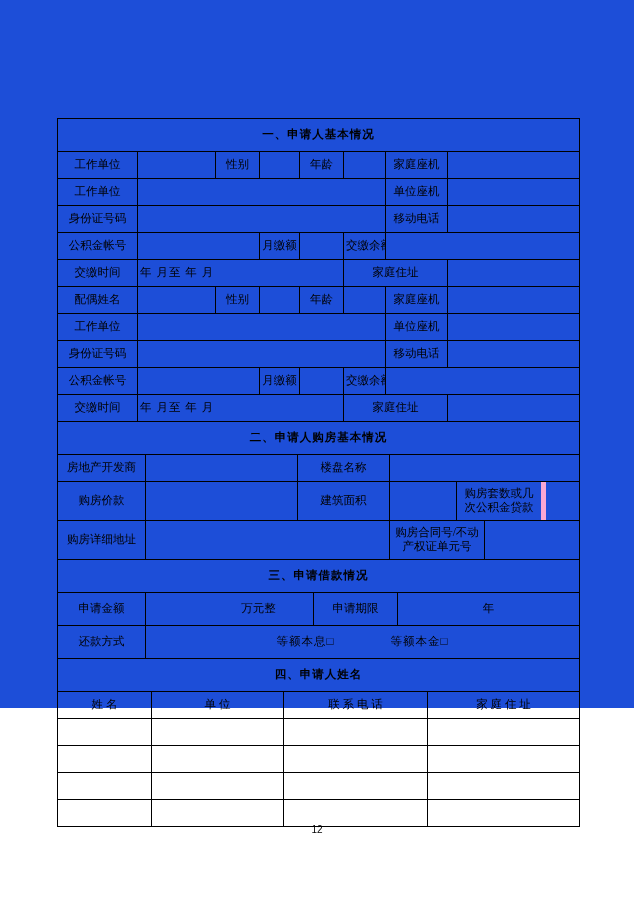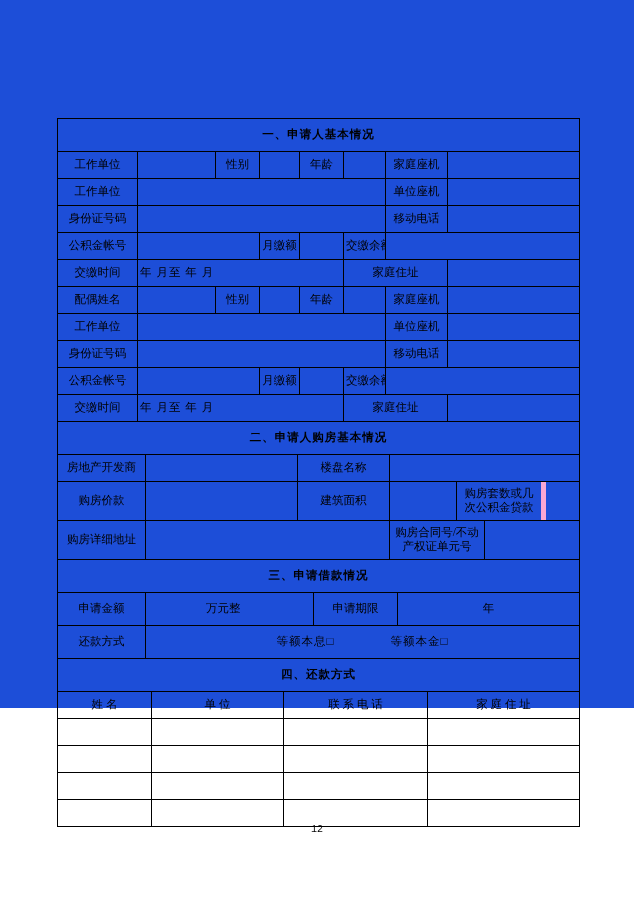--- a/index.html
+++ b/index.html
@@ -55,20 +55,21 @@
   .lbl2 {
     text-align: center;
     font-size: 10.5px;
     line-height: 1.25;
     white-space: normal;
   }
   .val {
     text-align: left;
   }
   .center {
+    text-align: center;
   }
   .time-cell {
     text-align: left;
     padding-left: 26px;
     letter-spacing: 1px;
     font-size: 11.5px;
     margin-top: 6px;
   }
   .repay {
     text-align: center;
@@ -85,21 +86,21 @@
   .empty-row td {
     height: 26px;
   }
   .page-num {
     position: absolute;
     left: 0;
     top: 824px;
     width: 634px;
     text-align: center;
     font-size: 10px;
-    font-family: Liberation Mono, monospace;
+    font-family: Liberation Sans, sans-serif;
   }
 </style>
 </head>
 <body>
 
 <div class="page">
   <div class="form-wrap">
 
     <table class="form">
       <colgroup>
@@ -270,21 +271,21 @@
 
     <table class="form" style="margin-top:-1px">
       <colgroup>
         <col style="width:94px">
           <col style="width:132px">
         <col style="width:144px">
           <col style="width:152px">
       </colgroup>
       <tbody>
         <tr>
-          <td class="section-title" colspan="4">四、还款方式</td>
+          <td class="section-title" colspan="4">四、申请人姓名</td>
         </tr>
         <tr>
           <td class="lbl">姓    名</td>
           <td class="lbl">单    位</td>
           <td class="lbl">联 系 电 话</td>
           <td class="lbl">家 庭 住 址</td>
         </tr>
         <tr class="empty-row">
           <td class="val"></td>
           <td class="val"></td>

